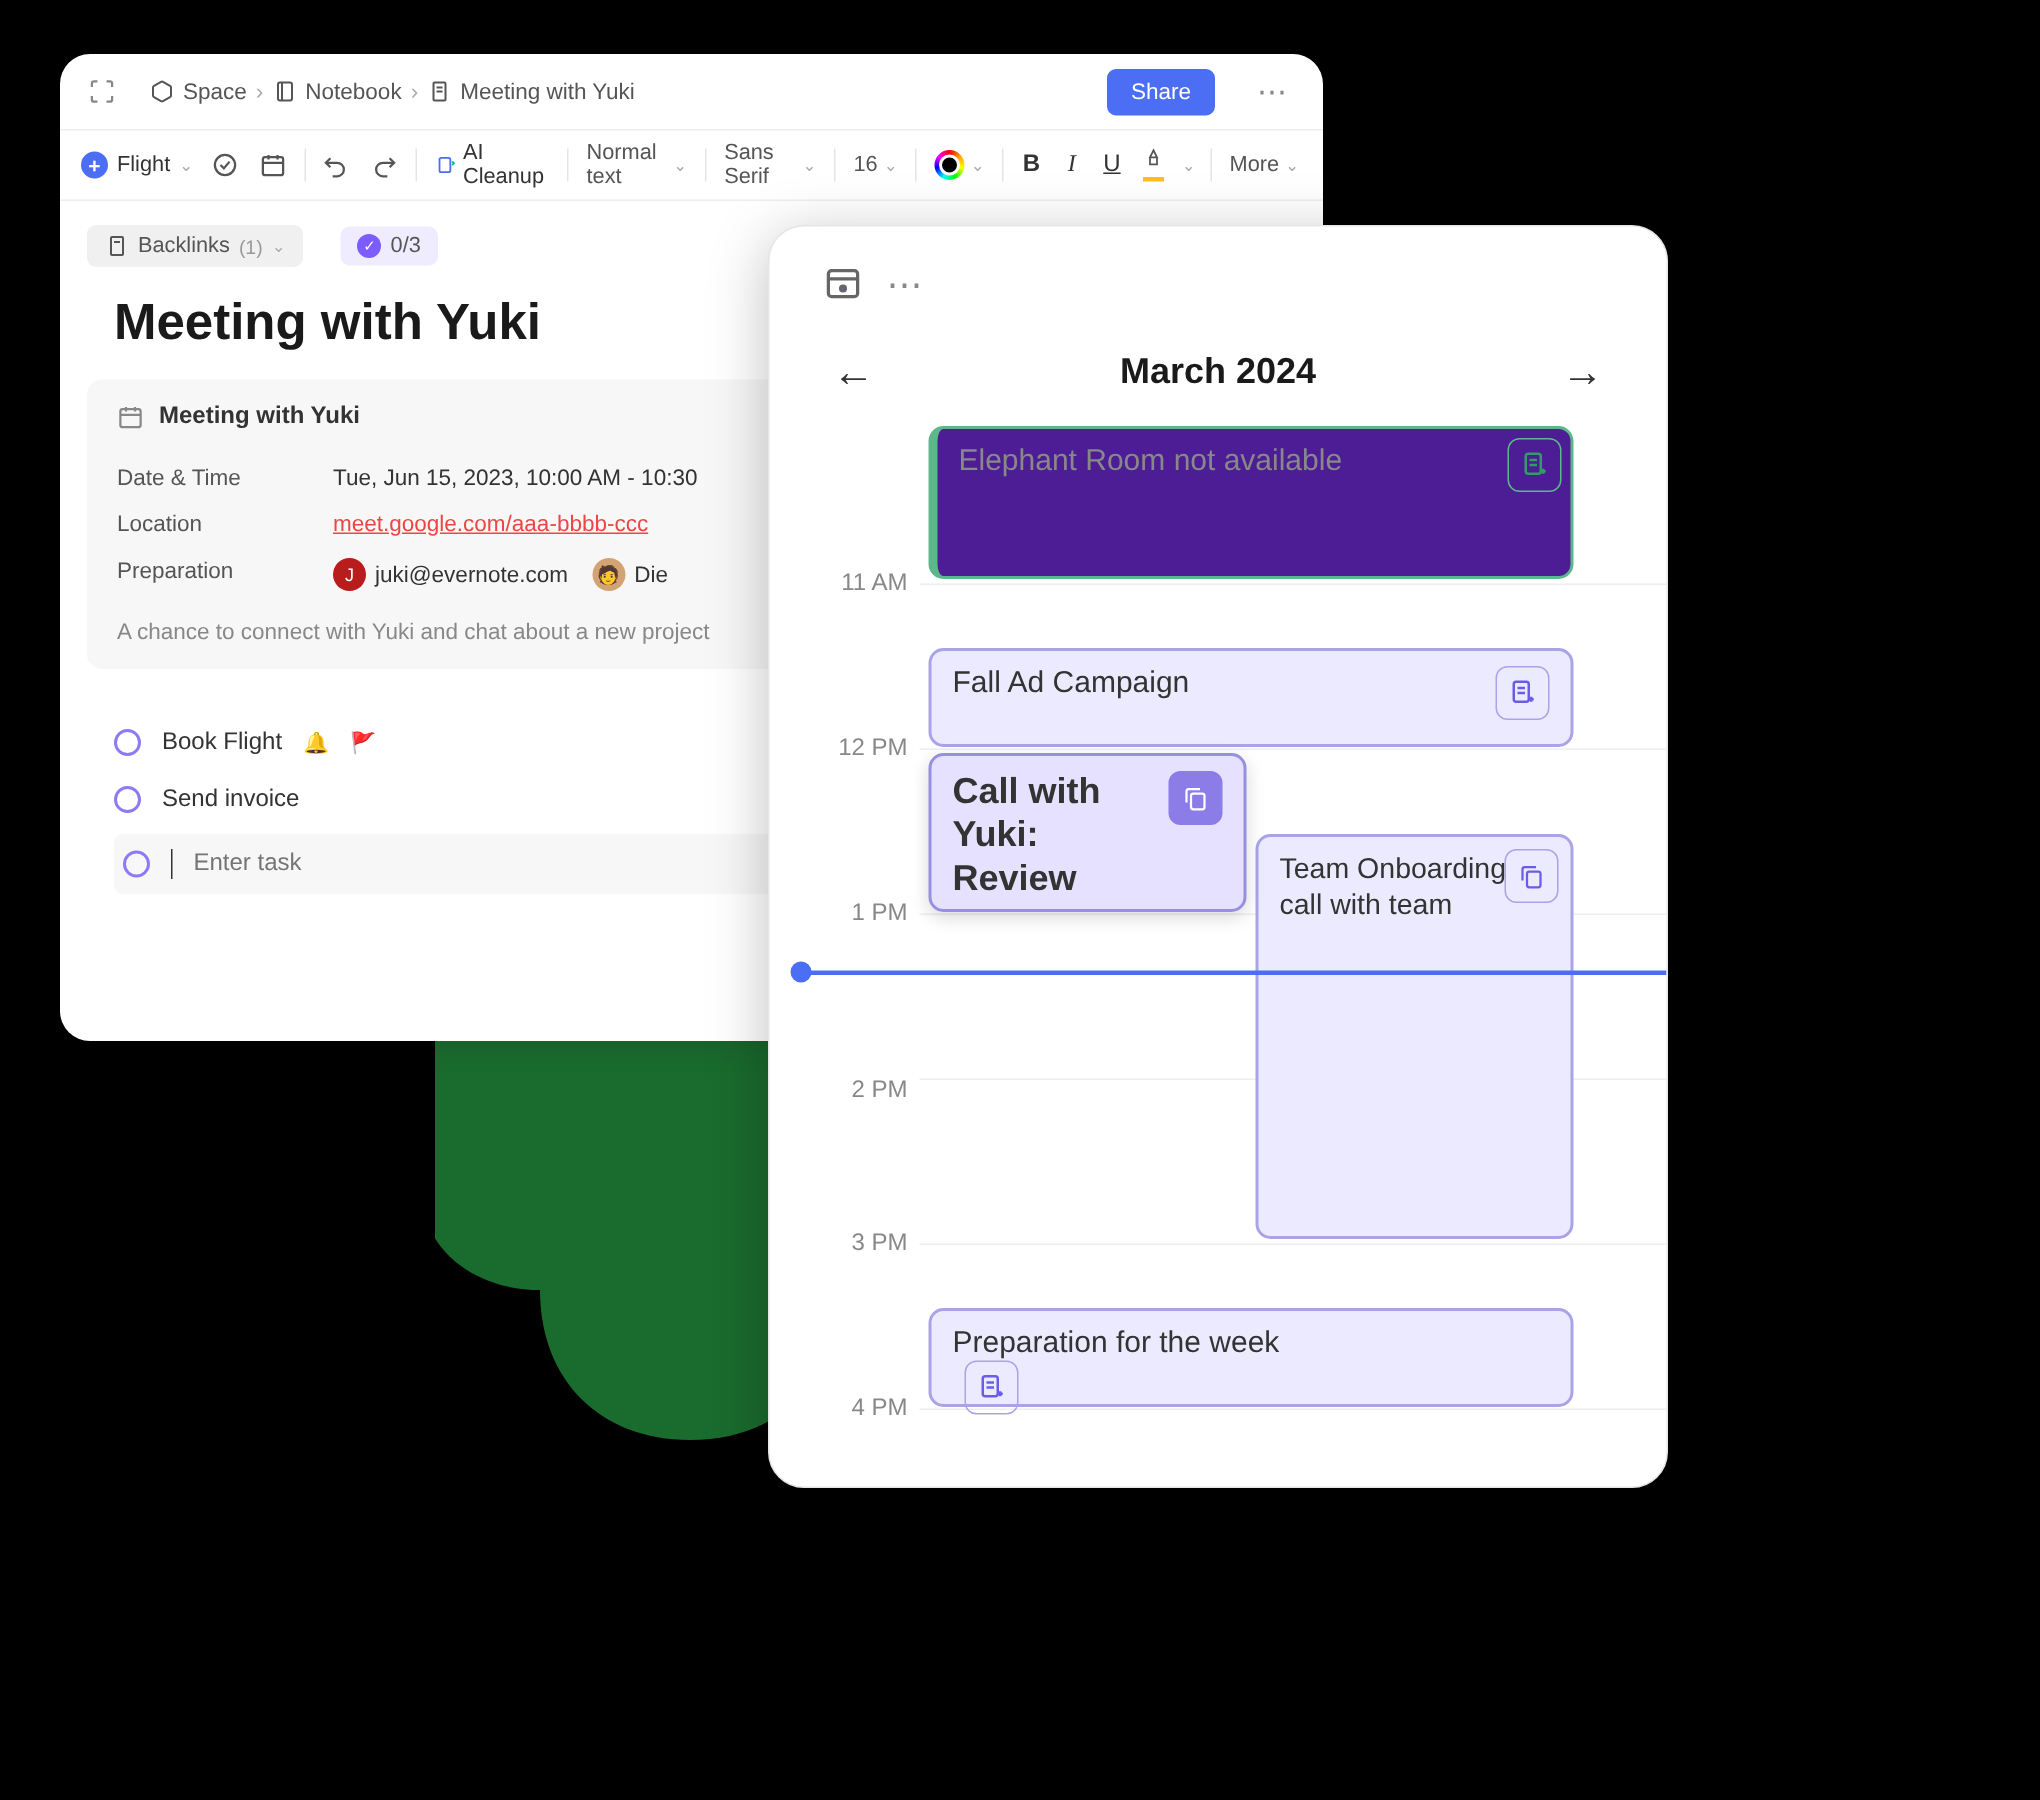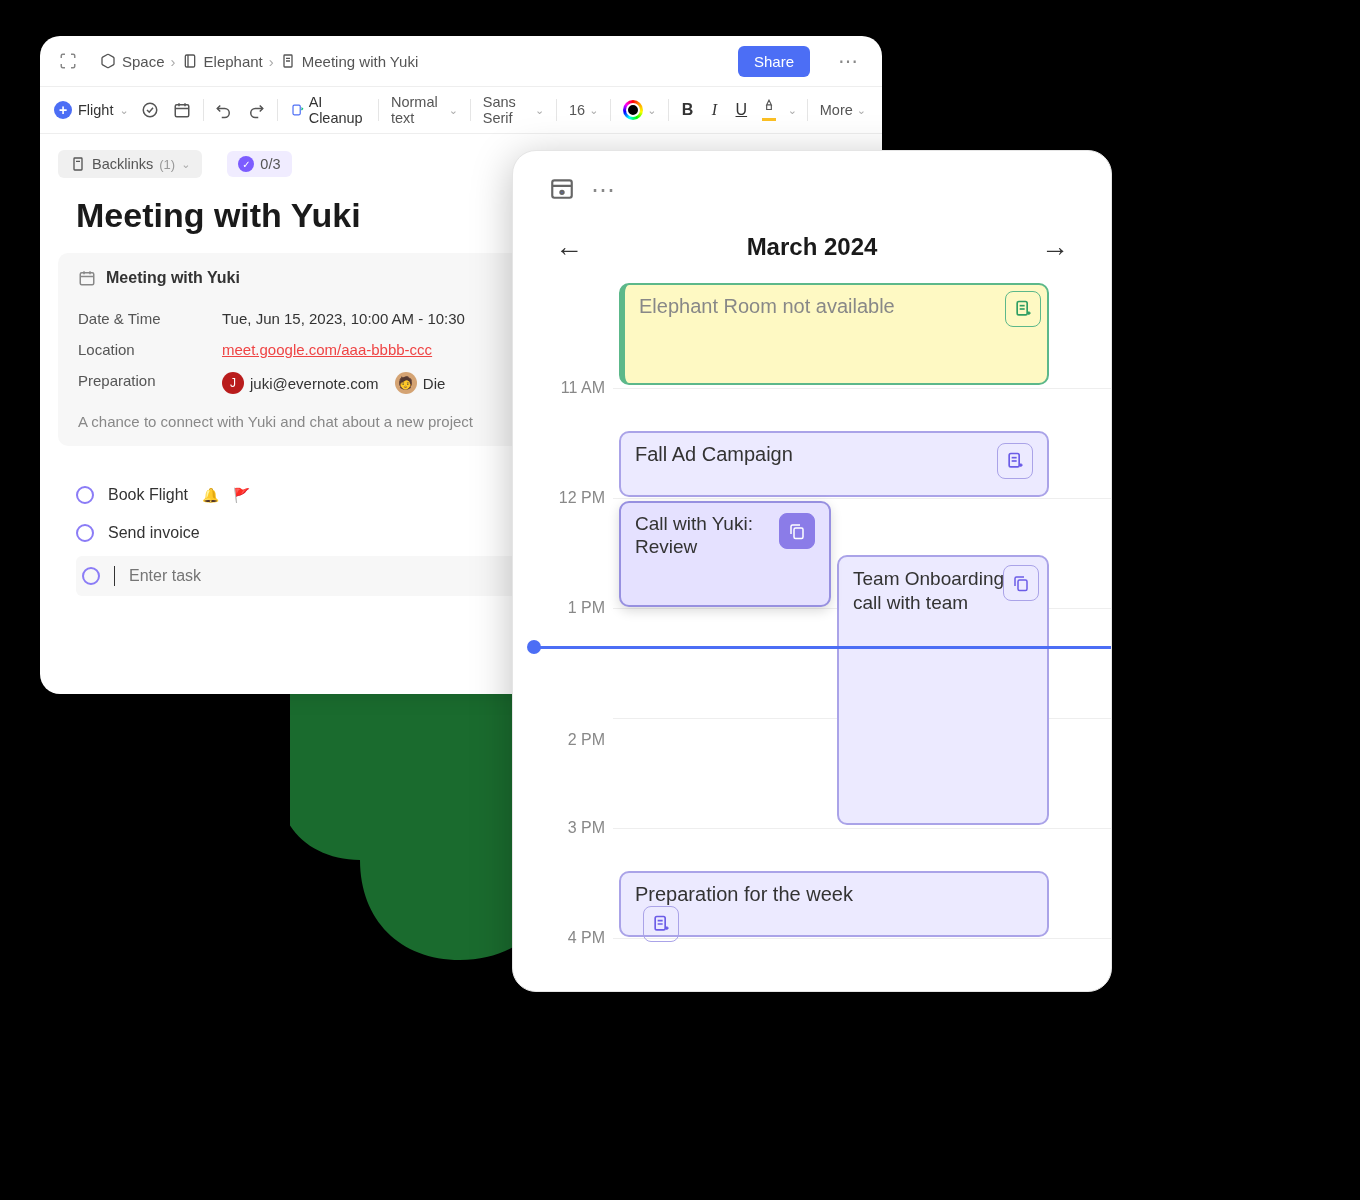--- a/index.html
+++ b/index.html
@@ -84,21 +84,21 @@
 .time-label { position: absolute; right: 8px; font-size: 16px; color: #888; transform: translateY(-50%); }
 .grid-line { position: absolute; left: 100px; right: 0; height: 1px; background: #eee; }
 
 .now-line { position: absolute; left: 20px; right: 0; height: 3px; background: #4c6ef5; z-index: 10; }
 .now-dot { position: absolute; left: 14px; width: 14px; height: 14px; background: #4c6ef5; border-radius: 50%; transform: translateY(-50%); z-index: 11; }
 
 .event { position: absolute; border-radius: 10px; padding: 10px 14px; font-size: 20px; color: #333; border: 2px solid; display: flex; align-items: flex-start; }
 .event .event-text { flex: 1; }
 .event .event-action { width: 36px; height: 36px; border: 1.5px solid; border-radius: 8px; display: flex; align-items: center; justify-content: center; flex-shrink: 0; margin-left: 8px; }
 
-.ev-green { background: #fef9c3; border-color: #5cb88a; }
+.ev-green { background: #4c1d95; border-color: #5cb88a; }
 .ev-green .event-text { color: #888; }
 .ev-green .event-action { border-color: #5cb88a; color: #2f9e63; }
 
 .ev-purple { background: #eceaff; border-color: #aaa3e8; }
 .ev-purple .event-action { border-color: #aaa3e8; color: #6b5ce7; }
 .ev-purple-dark { background: #e5e1ff; border-color: #9790e0; }
 .ev-purple-dark .event-action { border-color: #9790e0; background: #8b7ce8; color: #fff; }
 
 .icon-sm { width: 16px; height: 16px; display: inline-block; }
 
@@ -125,21 +125,21 @@
             <path d="M21 16V8a2 2 0 0 0-1-1.73l-7-4a2 2 0 0 0-2 0l-7 4A2 2 0 0 0 3 8v8a2 2 0 0 0 1 1.73l7 4a2 2 0 0 0 2 0l7-4A2 2 0 0 0 21 16z"></path>
           </svg>
         <span>Space</span>
       </span>
       <span class="crumb-sep">›</span>
       <span class="crumb">
         <svg class="icon-sm" viewBox="0 0 24 24" fill="none" stroke="currentColor" stroke-width="2">
             <rect x="5" y="3" width="14" height="18" rx="2"></rect>
             <line x1="9" y1="3" x2="9" y2="21"></line>
           </svg>
-        <span>Elephant</span>
+        <span>Notebook</span>
       </span>
       <span class="crumb-sep">›</span>
       <span class="crumb">
         <svg class="icon-sm" viewBox="0 0 24 24" fill="none" stroke="currentColor" stroke-width="2">
             <rect x="6" y="3" width="12" height="18" rx="1"></rect>
             <line x1="9" y1="8" x2="15" y2="8"></line>
             <line x1="9" y1="12" x2="15" y2="12"></line>
           </svg>
         <span>Meeting with Yuki</span>
       </span>
@@ -316,21 +316,21 @@
     <span class="cal-month">March 2024</span>
     <span class="cal-arrow">→</span>
   </div>
 
   <div class="cal-body">
 
     <div class="time-col">
       <div class="time-label" style="top:105px">11 AM</div>
       <div class="time-label" style="top:215px">12 PM</div>
       <div class="time-label" style="top:325px">1 PM</div>
-      <div class="time-label" style="top:457px">2 PM</div>
+      <div class="time-label" style="top:443px">2 PM</div>
       <div class="time-label" style="top:545px">3 PM</div>
       <div class="time-label" style="top:655px">4 PM</div>
     </div>
     <div class="grid-line" style="top:105px"></div>
     <div class="grid-line" style="top:215px"></div>
     <div class="grid-line" style="top:325px"></div>
     <div class="grid-line" style="top:435px"></div>
     <div class="grid-line" style="top:545px"></div>
     <div class="grid-line" style="top:655px"></div>
 
@@ -352,21 +352,21 @@
         <svg width="20" height="20" viewBox="0 0 24 24" fill="none" stroke="currentColor" stroke-width="2">
             <rect x="5" y="3" width="12" height="16" rx="2"></rect>
             <line x1="8" y1="8" x2="14" y2="8"></line>
             <line x1="8" y1="12" x2="14" y2="12"></line>
             <path d="M17 17l4 0 M19 15l0 4"></path>
           </svg>
       </span>
     </div>
 
     <div class="event ev-purple-dark" style="left:106px; top:218px; width:212px; height:106px; z-index:5; box-shadow:0 4px 12px rgba(0,0,0,0.15);">
-      <span class="event-text" style="font-size:19px; line-height:1.2;">Call with Yuki: Review</span>
+      <span class="event-text" style="font-size:24px; line-height:1.2;font-weight:bold;">Call with Yuki: Review</span>
       <span class="event-action" style="background:#8b7ce8; border-color:#8b7ce8;">
         <svg width="18" height="18" viewBox="0 0 24 24" fill="none" stroke="#fff" stroke-width="2">
             <rect x="8" y="8" width="12" height="14" rx="2"></rect>
             <path d="M4 16V6a2 2 0 0 1 2-2h10"></path>
           </svg>
       </span>
     </div>
 
     <div class="event ev-purple" style="left:324px; top:272px; width:212px; height:270px;">
       <span class="event-text" style="font-size:19px; line-height:1.25;">Team Onboarding call with team</span>

